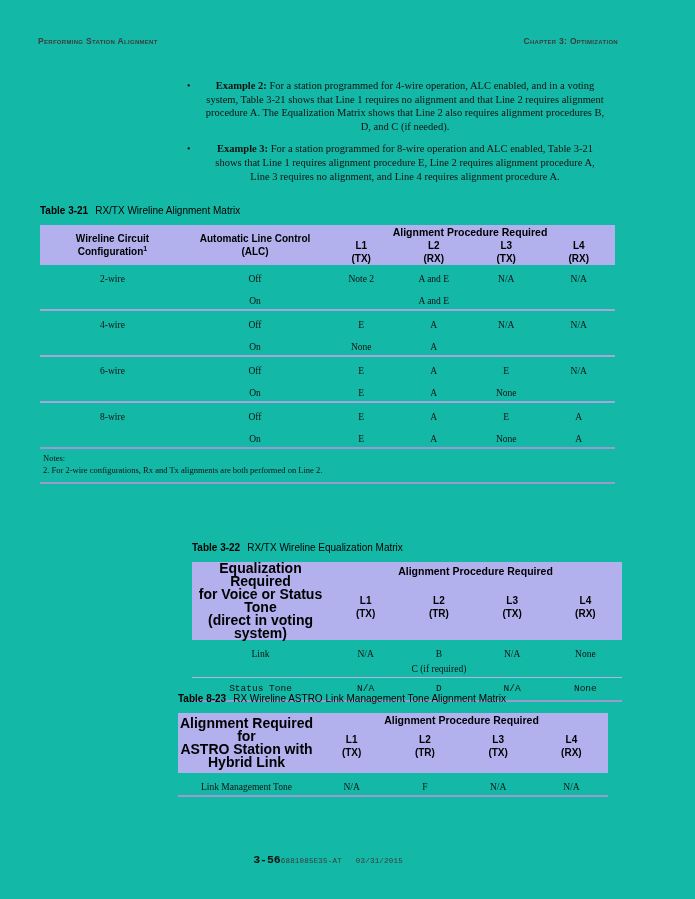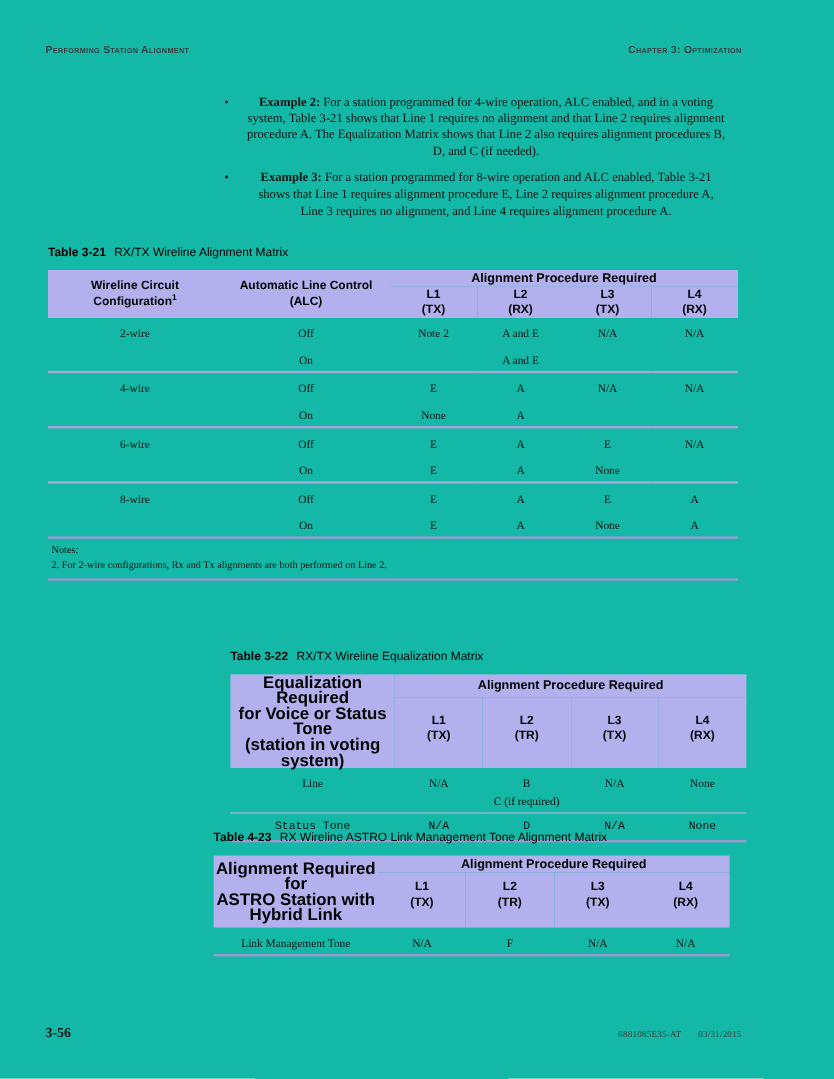--- a/index.html
+++ b/index.html
@@ -15,22 +15,22 @@
   }
   
   .runhead{
     position:absolute;top:36px;left:38px;width:580px;
     display:flex;justify-content:space-between;align-items:baseline;
     font-family:"Liberation Sans",sans-serif;font-variant:small-caps;
     font-weight:700;font-size:8.5px;letter-spacing:.3px;color:#3c3c3c;
   }
   .pagefoot{
     position:absolute;top:817px;left:38px;width:580px;
-    display:flex;justify-content:space-between;align-items:baseline;
-    font-family:Liberation Serif, serif;
+    display:flex;justify-content:center;align-items:baseline;
+    font-family:Liberation Mono, monospace;
   }
   .pagefoot .pno{font-weight:700;font-size:11.5px;color:#111;}
   .pagefoot .docline{font-size:7.5px;color:#3a3a3a;letter-spacing:.2px;margin-top:40px;}
   .pagefoot .docline .date{margin-left:14px;}
   
   .bullets{position:absolute;left:187px;top:79px;width:420px;}
   .bullet{display:flex;margin-bottom:9px;font-size:10.5px;line-height:13.6px;color:#111;}
   .bullet .mark{width:18px;flex:0 0 18px;font-size:10px;}
   .bullet .btxt{width:400px;text-align:center;}
   .bullet .blabel{font-weight:700;}
@@ -220,21 +220,21 @@
           <col>
           <col>
           <col>
           <col>
         </colgroup>
       <thead>
         <tr>
           <th rowspan="2" class="h1">
             <span>Equalization Required</span><br>
             <span>for Voice or Status Tone</span><br>
-            <span>(station in voting</span><br>
+            <span>(direct in voting</span><br>
             <span>system)</span>
           </th>
           <th colspan="4" class="hspan">Alignment Procedure Required</th>
         </tr>
         <tr>
           <th class="hline">
               <div>L1</div>
               <div>(TX)</div>
             </th>
           <th class="hline">
@@ -246,21 +246,21 @@
               <div>(TX)</div>
             </th>
           <th class="hline">
               <div>L4</div>
               <div>(RX)</div>
             </th>
         </tr>
       </thead>
       <tbody>
         <tr>
-          <td>Line</td>
+          <td>Link</td>
           <td>N/A</td>
           <td>
               <div>B</div>
               <div class="subline">C (if required)</div>
             </td>
           <td>N/A</td>
           <td>None</td>
         </tr>
         <tr class="midsep lastrow">
           <td>Status Tone</td>
@@ -268,21 +268,21 @@
           <td>D</td>
           <td>N/A</td>
           <td>None</td>
         </tr>
       </tbody>
     </table>
   </div>
 
   <div class="tblwrap t23">
     <div class="tbl-title">
-      <span class="tl">Table 4-23</span><span class="tt">RX Wireline ASTRO Link Management Tone Alignment Matrix</span>
+      <span class="tl">Table 8-23</span><span class="tt">RX Wireline ASTRO Link Management Tone Alignment Matrix</span>
     </div>
     <table class="mat">
       <colgroup>
           <col style="width:137px">
           <col>
           <col>
           <col>
           <col>
         </colgroup>
       <thead>

